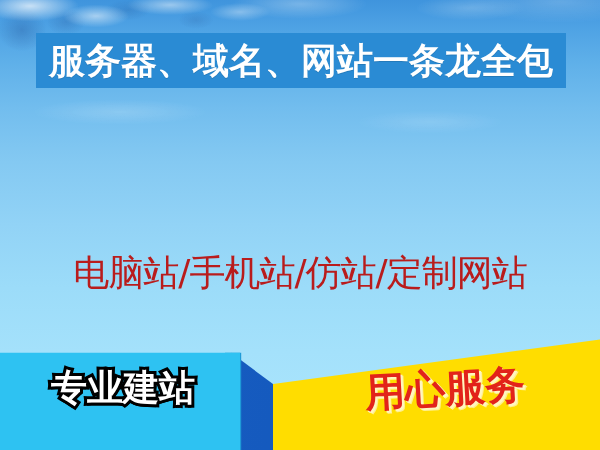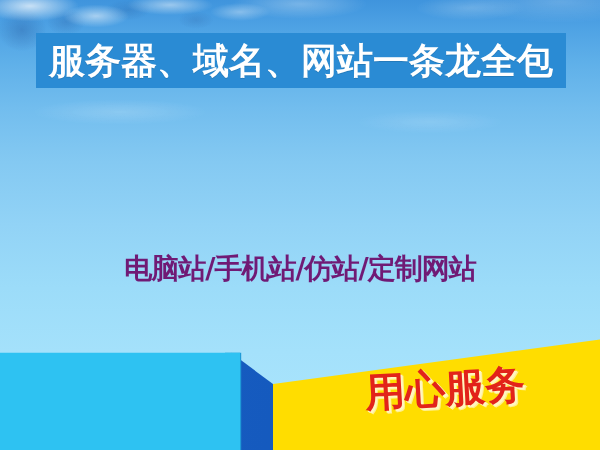--- a/index.html
+++ b/index.html
@@ -100,23 +100,23 @@
   }
 
   
   .line3 {
     position: absolute;
     left: 0; top: 255px;
     width: 600px;
     text-align: center;
   }
   .line3 .txt {
-    font-size: 28px;
-    font-weight: bold;
-    color: #701a75;
+    font-size: 36px;
+    font-weight: normal;
+    color: #b91c1c;
     line-height: 1;
     white-space: nowrap;
     letter-spacing: -1px;
   }
 
   
   .ribbon { position: absolute; left: 0; top: 330px; width: 600px; height: 120px; }
 
   .ribbon .yellow {
     position: absolute;
@@ -194,16 +194,17 @@
     <span class="txt">电脑站/手机站/仿站/定制网站</span>
   </div>
 
   <div class="ribbon">
     <div class="yellow"></div>
     <div class="wedge"></div>
     <div class="cyan-shade"></div>
     <div class="cyan"></div>
   </div>
 
+  <div class="ribbon-left-txt">专业建站</div>
 
   <div class="ribbon-right-txt">用心服务</div>
 
 </div>
 
 </body></html>

